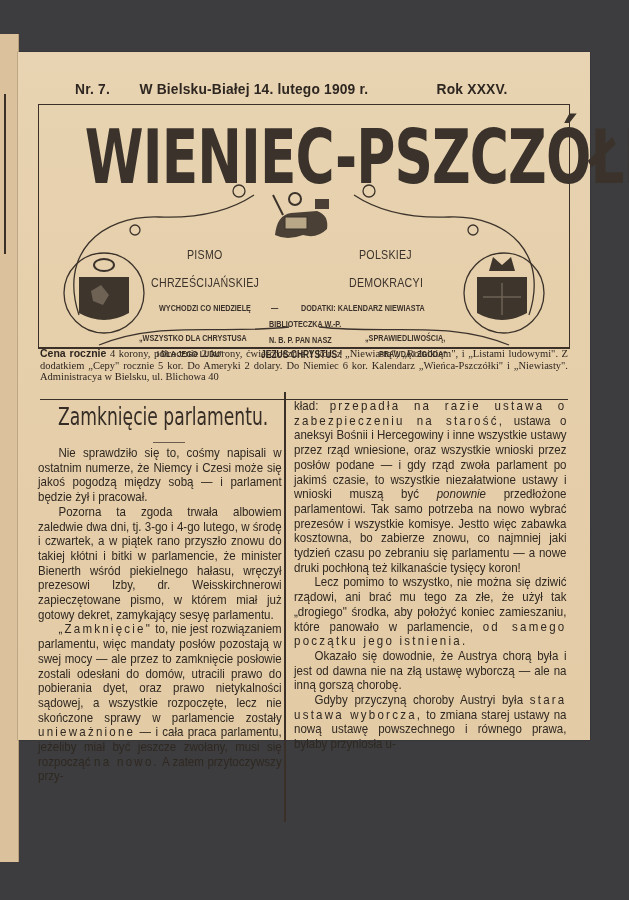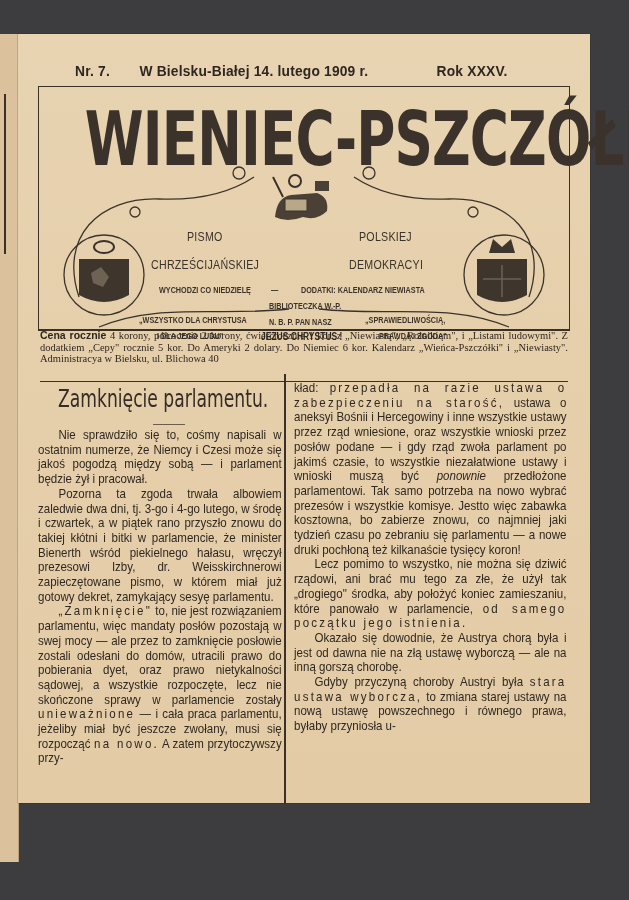--- a/index.html
+++ b/index.html
@@ -1,19 +1,19 @@
 <!DOCTYPE html>
 <html><head>
 <meta charset="utf-8">
 <style>
   html, body { margin:0; padding:0; }
   body { width:629px; height:900px; background:#3d3d3f; position:relative; overflow:hidden; font-family:"Liberation Serif", serif; }
   .left-page { position:absolute; left:0; top:34px; width:18px; height:828px; background:#dcc29c; border-right:1px solid #b8a07a; }
   .left-page .mark { position:absolute; left:4px; width:2px; background:#3a3028; }
-  .page { position:absolute; left:18px; top:34px; width:572px; height:769px; background:linear-gradient(180deg,#e8d4b2 0%,#e6cfab 40%,#e3cba6 100%); box-shadow:0 0 1px #1f1f1f; }
+  .page { position:absolute; left:18px; top:52px; width:572px; height:688px; background:linear-gradient(180deg,#e8d4b2 0%,#e6cfab 40%,#e3cba6 100%); box-shadow:0 0 1px #1f1f1f; }
   .hdr { position:absolute; top:28px; left:0; width:100%; font-family:"Liberation Sans", sans-serif; font-size:15px; font-weight:bold; color:#2e2620; letter-spacing:0.2px; transform:scaleX(0.92); transform-origin:left; }
   .hdr span { position:absolute; white-space:nowrap; }
   .mast { position:absolute; left:20px; top:52px; width:530px; height:242px; border:1.5px solid #3a3028; border-bottom:2px solid #3a3028; }
   .title { position:absolute; left:10px; top:8px; width:510px; text-align:center; font-family:"DejaVu Sans", sans-serif; font-weight:bold; font-size:62px; color:#3b332b; letter-spacing:-1px; transform:scaleX(0.86) scaleY(1.2); transform-origin:center top; white-space:nowrap; }
   .sub { position:absolute; font-family:"Liberation Sans", sans-serif; font-size:13px; color:#3b332b; letter-spacing:0.3px; transform:scaleX(0.82); transform-origin:left; white-space:nowrap; }
   .small { position:absolute; font-family:"Liberation Sans", sans-serif; font-size:8.5px; font-weight:bold; color:#3b332b; white-space:nowrap; transform:scaleX(0.85); transform-origin:left; }
   .med { position:absolute; font-family:"Liberation Sans", sans-serif; font-size:10px; font-weight:bold; color:#2e2620; white-space:nowrap; transform:scaleX(0.85); transform-origin:left; }
   .crest { position:absolute; width:62px; height:72px; }
   .price { position:absolute; left:22px; top:296px; width:528px; font-family:"Liberation Serif", serif; font-size:10.5px; line-height:11.5px; color:#2e2620; text-align:justify; border-bottom:1px solid #3a3028; padding-bottom:16px; }
   .price b { font-family:"Liberation Sans", sans-serif; }

